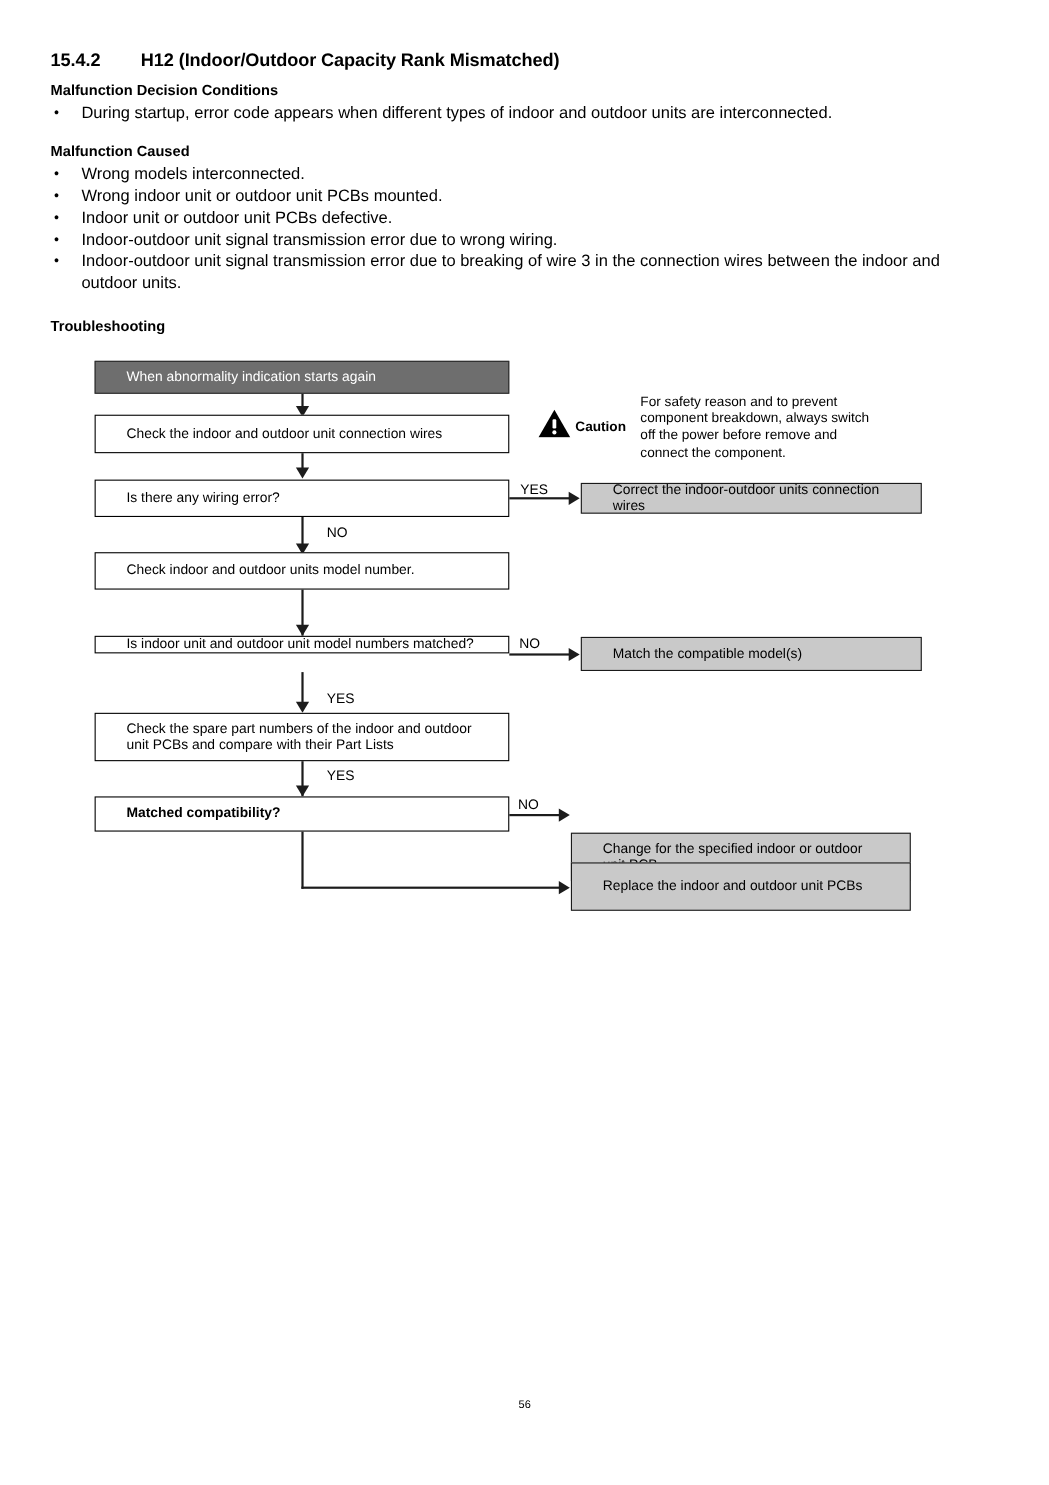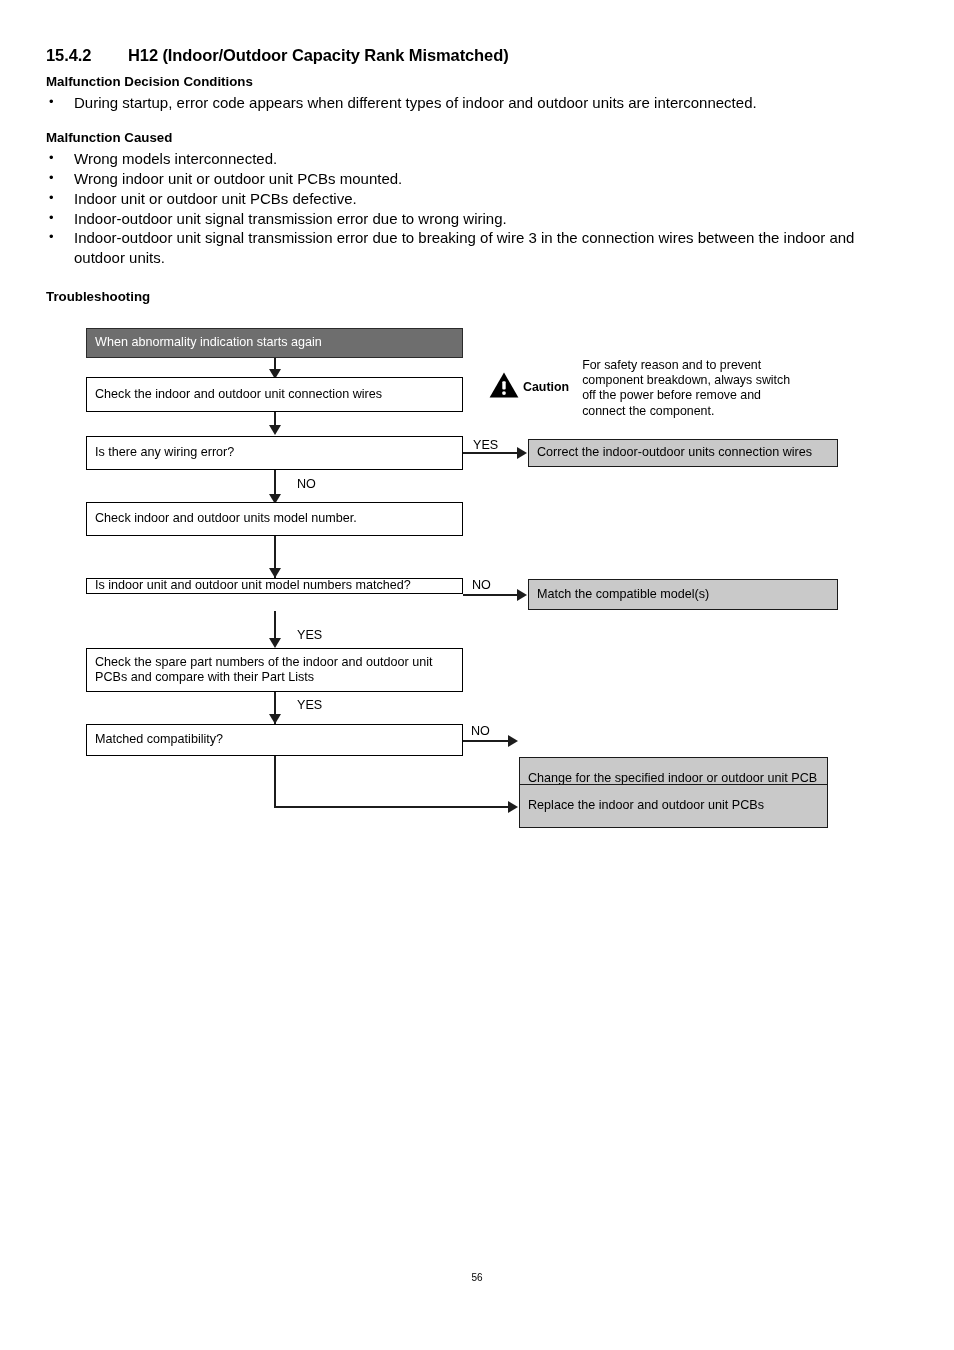--- a/index.html
+++ b/index.html
@@ -73,21 +73,21 @@
   }
   .node {
     position: absolute;
     box-sizing: border-box;
     border: 1.6px solid #000;
     background: #ffffff;
     font-size: 12.6px;
     line-height: 15.5px;
     display: flex;
     align-items: center;
-    padding: 0 8px;
+    padding: 0 28px;
   }
   .node.start {
     background: #6e6e6e;
     color: #ffffff;
     border-color: #2b2b2b;
   }
   .node.action {
     background: #c9c9c9;
     border-color: #1a1a1a;
   }
@@ -251,21 +251,21 @@
   <div class="arrow-down" style="left:269px; top:638px;"></div>
   <div class="edge-label" style="left:297px; top:628px;">YES</div>
 
   <div class="node" style="left:86px; top:648px; width:377px; height:44px;">
     <span class="txt">Check the spare part numbers of the indoor and outdoor unit PCBs and compare with their Part Lists</span>
   </div>
   <div class="vline" style="left:274px; top:692px; height:32px;"></div>
   <div class="arrow-down" style="left:269px; top:714px;"></div>
   <div class="edge-label" style="left:297px; top:698px;">YES</div>
 
-  <div class="node" style="left:86px; top:724px; width:377px; height:32px;">
+  <div class="node" style="left:86px; top:724px; width:377px; height:32px;font-weight:bold;">
     <span class="txt">Matched compatibility?</span>
   </div>
   <div class="hline" style="left:463px; top:740px; width:48px;"></div>
   <div class="arrow-right" style="left:508px; top:735px;"></div>
   <div class="edge-label" style="left:471px; top:724px;">NO</div>
 
   <div class="node action" style="left:519px; top:757px; width:309px; height:44px;">
     <span class="txt">Change for the specified indoor or outdoor unit PCB</span>
   </div>
 

